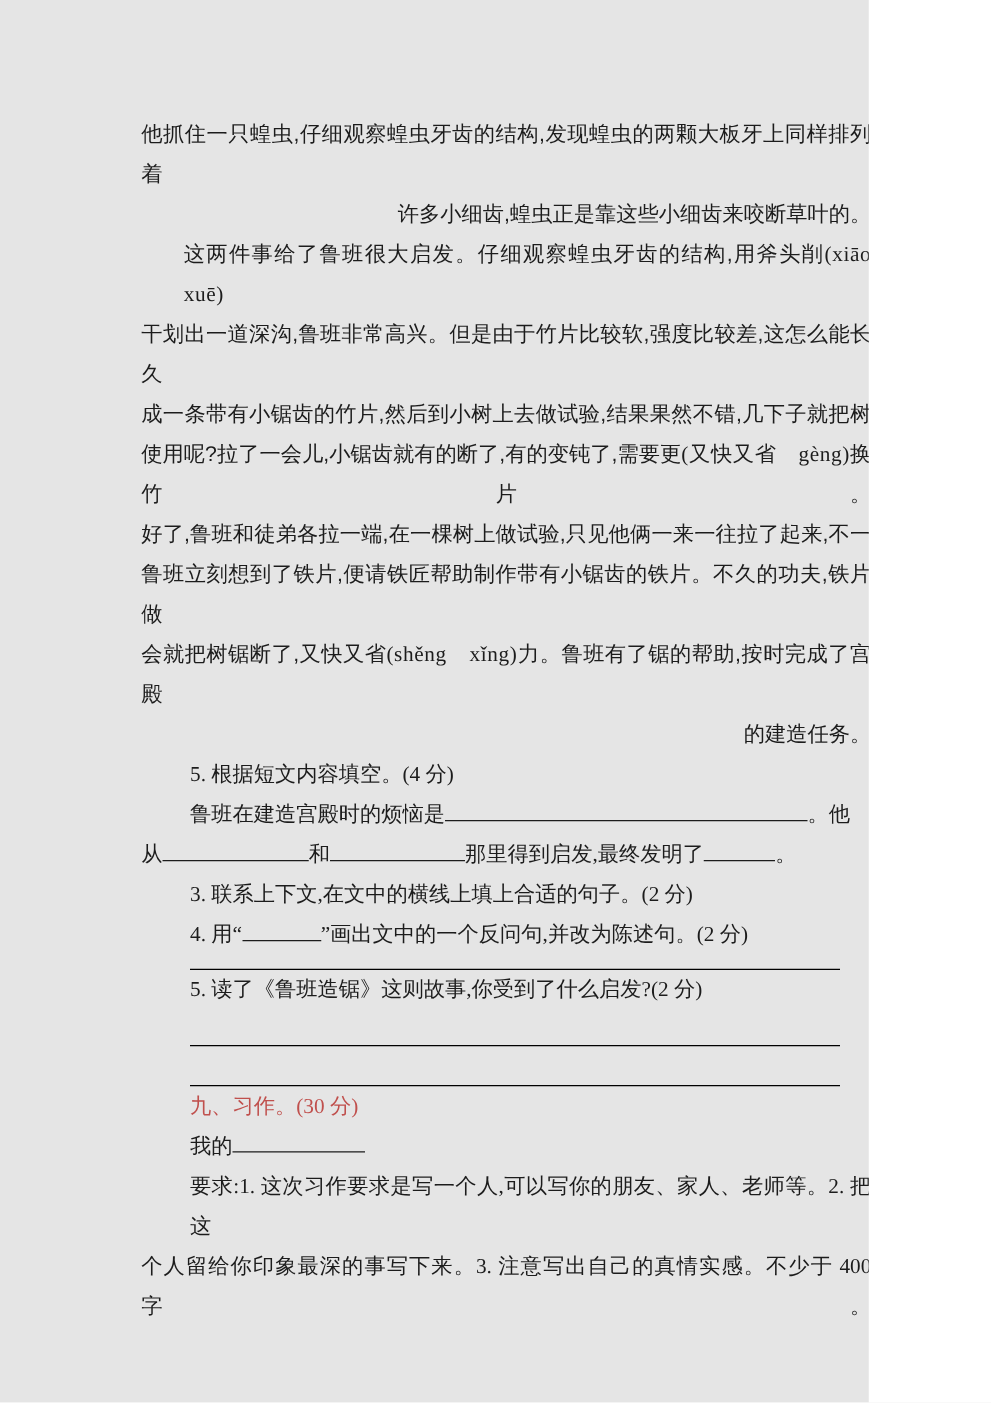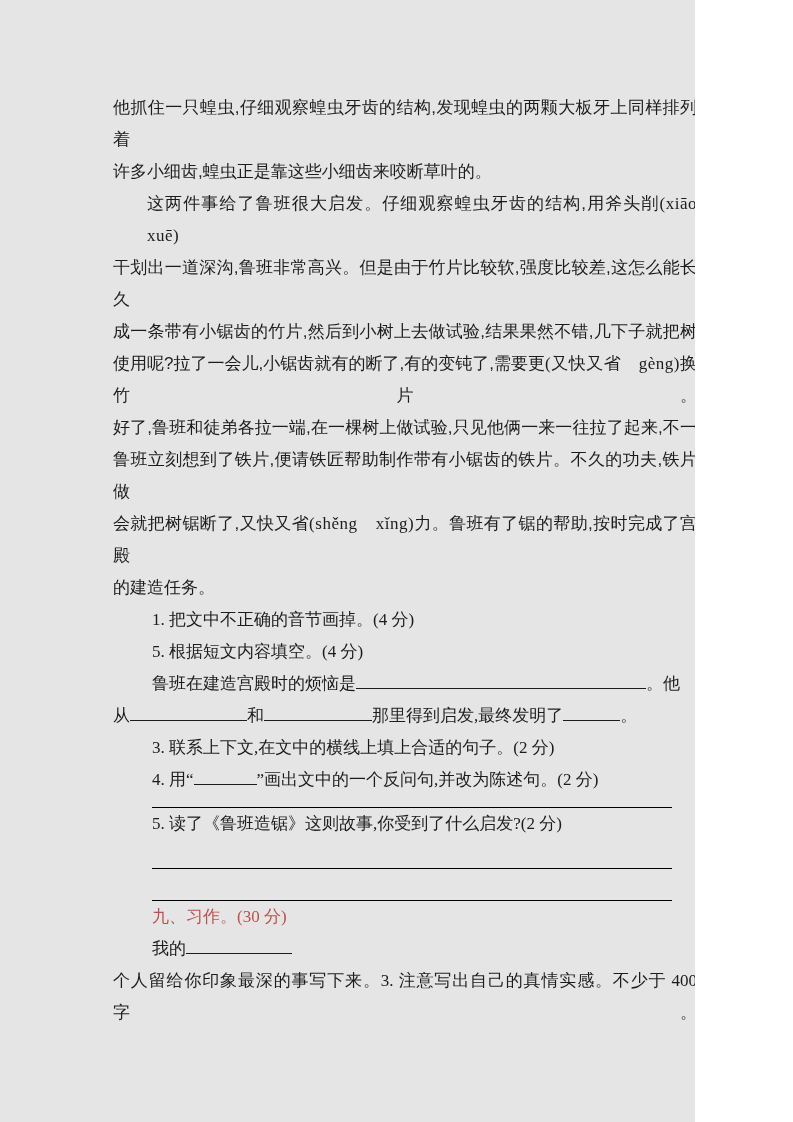--- a/index.html
+++ b/index.html
@@ -7,21 +7,21 @@
     position:relative;
     width:695px; height:1122px;
     background:#e5e5e5;
     color:#1c1c1c;
     overflow:hidden;
   }
   .content {
     position:absolute; left:113px; top:92px; width:584px;
   }
   .line { line-height:32px; font-size:17px; white-space:nowrap; }
-  .p { font-family:"Liberation Sans","DejaVu Sans",sans-serif; }
+  .p { font-family:"Liberation Sans","DejaVu Sans",sans-serif;text-align:right; }
   .q { font-family:"Liberation Serif","DejaVu Serif",serif; }
   .fill { white-space:normal; text-align:justify; text-align-last:justify; }
   .pinyin { font-family:"Liberation Serif","DejaVu Serif",serif; letter-spacing:0.5px; }
   .indent { padding-left:34px; }
   .qindent { padding-left:39px; }
   .blank {
     display:inline-block;
     border-bottom:1px solid #1c1c1c;
     height:16px;
     vertical-align:baseline;
@@ -52,21 +52,20 @@
 
     <div class="line p indent fill"><span>这两件事给了鲁班很大启发。仔细观察蝗虫牙齿的结构,用斧头削</span><span class="pinyin">(xiāo　xuē)</span></div>
     <div class="line p fill">干划出一道深沟,鲁班非常高兴。但是由于竹片比较软,强度比较差,这怎么能长久</div>
     <div class="line p fill">成一条带有小锯齿的竹片,然后到小树上去做试验,结果果然不错,几下子就把树</div>
     <div class="line p fill"><span>使用呢?拉了一会儿,小锯齿就有的断了,有的变钝了,需要更</span><span class="pinyin">(又快又省　gèng)</span><span>换竹片。</span></div>
     <div class="line p fill">好了,鲁班和徒弟各拉一端,在一棵树上做试验,只见他俩一来一往拉了起来,不一</div>
     <div class="line p fill">鲁班立刻想到了铁片,便请铁匠帮助制作带有小锯齿的铁片。不久的功夫,铁片做</div>
     <div class="line p fill"><span>会就把树锯断了,又快又省</span><span class="pinyin">(shěng　xǐng)</span><span>力。鲁班有了锯的帮助,按时完成了宫殿</span></div>
     <div class="line p">的建造任务。</div>
 
-    <div class="line q qindent">1. 把文中不正确的音节画掉。(4 分)</div>
     <div class="line q qindent">5. 根据短文内容填空。(4 分)</div>
 
     <div class="line q qindent"><span>鲁班在建造宫殿时的烦恼是</span><span class="blank w-q2a"></span><span>。他</span></div>
 
     <div class="line q"><span>从</span><span class="blank w-q2b1"></span><span>和</span><span class="blank w-q2b2"></span><span>那里得到启发,最终发明了</span><span class="blank w-q2b3"></span><span>。</span></div>
 
     <div class="line q qindent">3. 联系上下文,在文中的横线上填上合适的句子。(2 分)</div>
 
     <div class="line q qindent"><span>4. 用“</span><span class="blank w-q4"></span><span>”画出文中的一个反问句,并改为陈述句。(2 分)</span></div>
 
@@ -74,16 +73,17 @@
 
     <div class="line q qindent">5. 读了《鲁班造锯》这则故事,你受到了什么启发?(2 分)</div>
 
     <div class="ansline ans-b"></div>
     <div class="ansline ans-c"></div>
 
     <div class="line q qindent red-heading">九、习作。(30 分)</div>
 
     <div class="line q qindent"><span>我的</span><span class="blank w-topic"></span></div>
 
+    <div class="line q qindent fill">要求:1. 这次习作要求是写一个人,可以写你的朋友、家人、老师等。2. 把这</div>
     <div class="line q fill">个人留给你印象最深的事写下来。3. 注意写出自己的真情实感。不少于 400 字。</div>
 
   </div>
 </div>
 
 </body></html>

